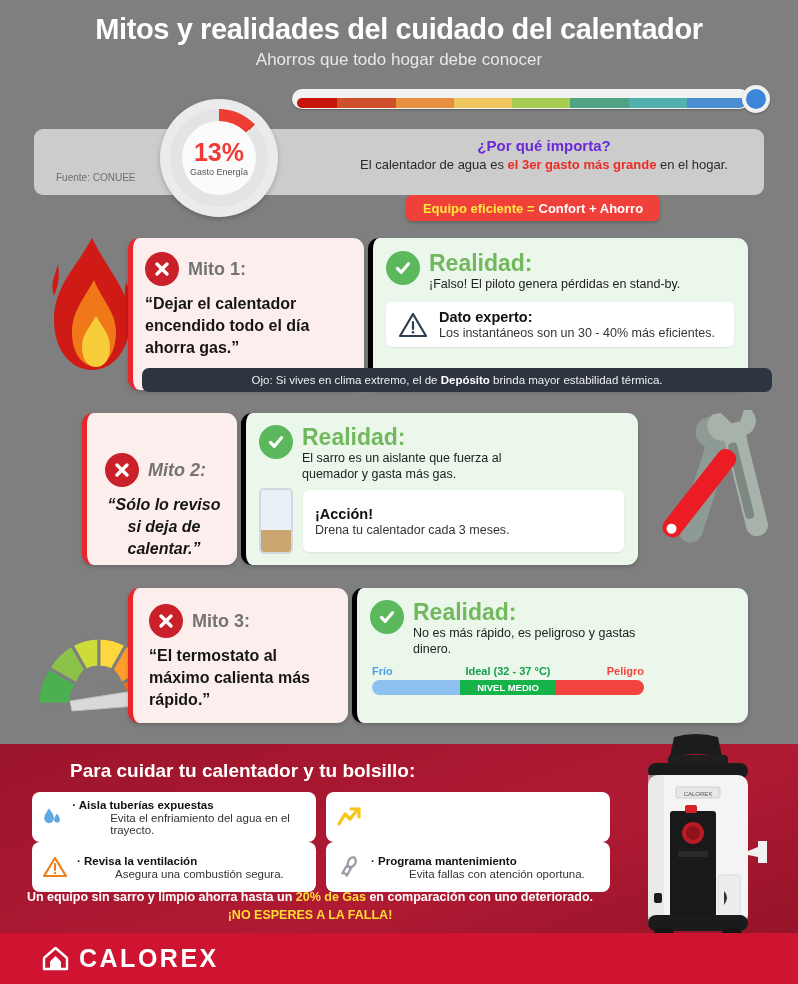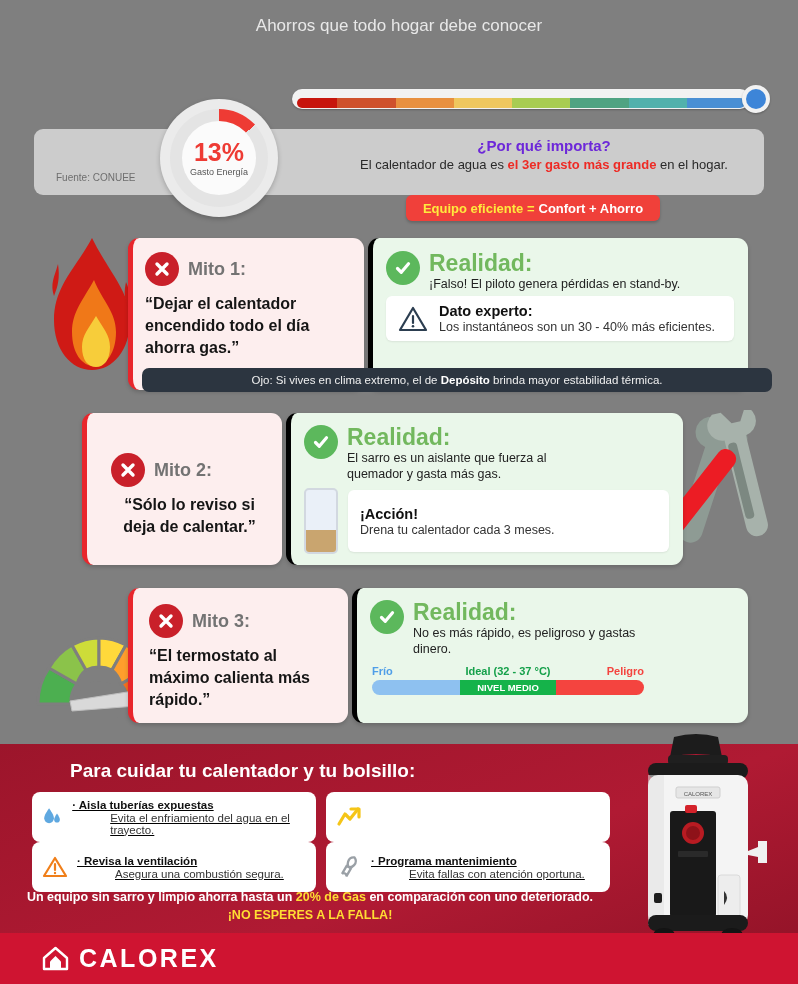--- a/index.html
+++ b/index.html
@@ -131,21 +131,21 @@
   .footer{
     position:absolute;left:0;top:744px;width:798px;height:240px;
     background:#a4182e;
     background-image:linear-gradient(160deg,#9c152b 0%,#b01a33 55%,#8e1226 100%);
   }
   .footer-title{
     position:absolute;left:70px;top:16px;font-size:19px;font-weight:bold;color:#fff;
   }
   .tip{
     position:absolute;width:284px;height:50px;background:#ffffff;border-radius:8px;
-    display:flex;align-items:center;gap:9px;padding:10px 10px;box-sizing:border-box;text-decoration:underline;
+    display:flex;align-items:center;gap:9px;padding:10px 10px;box-sizing:border-box;
   }
   .tip-title{font-size:11.5px;font-weight:bold;color:#111;}
   .tip-body{font-size:11.5px;color:#333;margin-top:1px;margin-left:38px;}
   .saving-line{
     position:absolute;left:0;top:890px;width:620px;text-align:center;
     font-size:12.5px;font-weight:bold;color:#ffffff;
   }
   .saving-line .y{color:#ffdd33;}
   .no-esperes{
     position:absolute;left:0;top:908px;width:620px;text-align:center;
@@ -182,20 +182,21 @@
   .sediment::after{
     content:"";position:absolute;left:0;bottom:0;width:100%;height:22px;background:#c9a56f;
   }
 </style>
 </head>
 <body>
 
 <div class="page">
 
   <div class="header">
+    <h1 class="title">Mitos y realidades del cuidado del calentador</h1>
     <p class="subtitle">Ahorros que todo hogar debe conocer</p>
   </div>
 
   <div class="thermo-wrap">
     <div class="thermo-track">
       <div class="thermo-fill"></div>
     </div>
     <div class="thermo-bulb"></div>
   </div>
 
@@ -248,21 +249,21 @@
         <span class="check-icon">
           <svg width="20" height="20" viewBox="0 0 20 20">
               <path d="M4.5 10.5 L8.3 14.3 L15.5 5.8" stroke="#fff" stroke-width="3.2" fill="none" stroke-linecap="round" stroke-linejoin="round"></path>
             </svg>
         </span>
         <span>
           <span class="reality-label">Realidad:</span>
           <div class="reality-sub">¡Falso! El piloto genera pérdidas en stand-by.</div>
         </span>
       </div>
-      <div class="white-note" style="margin-top:4px;">
+      <div class="white-note" style="margin-top:10px;">
         <svg width="30" height="28" viewBox="0 0 30 28">
           <path d="M15 3 L28 25 L2 25 Z" fill="none" stroke="#2c3e50" stroke-width="2.2" stroke-linejoin="round"></path>
           <path d="M15 11 L15 18" stroke="#2c3e50" stroke-width="2.2" stroke-linecap="round"></path>
           <circle cx="15" cy="21.3" r="1.3" fill="#2c3e50"></circle>
         </svg>
         <div>
           <div class="note-title">Dato experto:</div>
           <div class="note-body">Los instantáneos son un 30 - 40% más eficientes.</div>
         </div>
       </div>
@@ -281,21 +282,21 @@
       <path d="M92 8 a15 15 0 0 0 6 28 l0 90 a11 11 0 0 0 22 0 l0-90 a15 15 0 0 0 6-28 l-8 13 l-9 0 l-8-13 Z" fill="#a7b2ab"></path>
       <rect x="100" y="40" width="9" height="78" rx="4" fill="#7c8881"></rect>
     </g>
     <g transform="rotate(38 70 85)">
       <rect x="52" y="36" width="20" height="106" rx="9" fill="#ec1c24"></rect>
       <circle cx="62" cy="134" r="5" fill="#fff"></circle>
     </g>
   </svg>
 
   <div class="myth-block" style="left:82px;top:413px;">
-    <div class="card myth" style="width:200px;height:152px;padding:40px 14px 0 24px;box-sizing:border-box;">
+    <div class="card myth" style="width:155px;height:152px;padding:40px 14px 0 18px;box-sizing:border-box;font-style:italic;">
       <div class="myth-head">
         <span class="x-icon">
           <svg width="20" height="20" viewBox="0 0 20 20">
               <path d="M5 5 L15 15 M15 5 L5 15" stroke="#fff" stroke-width="3.4" stroke-linecap="round"></path>
             </svg>
         </span>
         <span class="myth-label">Mito 2:</span>
       </div>
       <div class="myth-quote" style="text-align:center;">“Sólo lo reviso si deja de calentar.”</div>
     </div>

